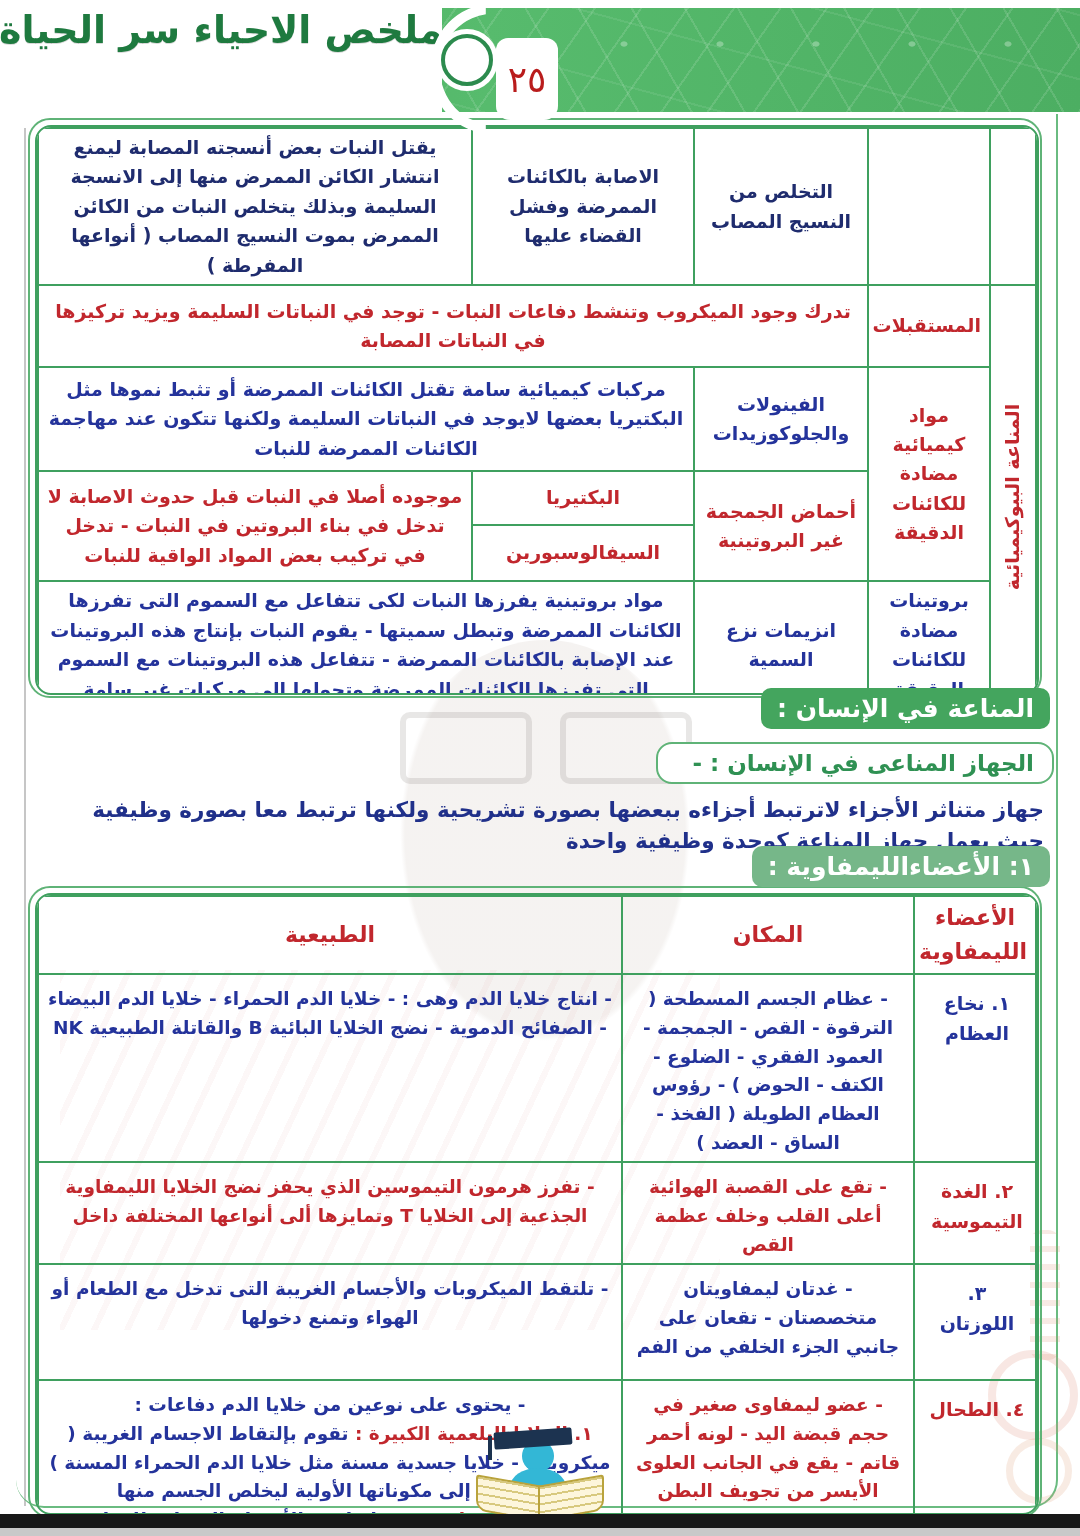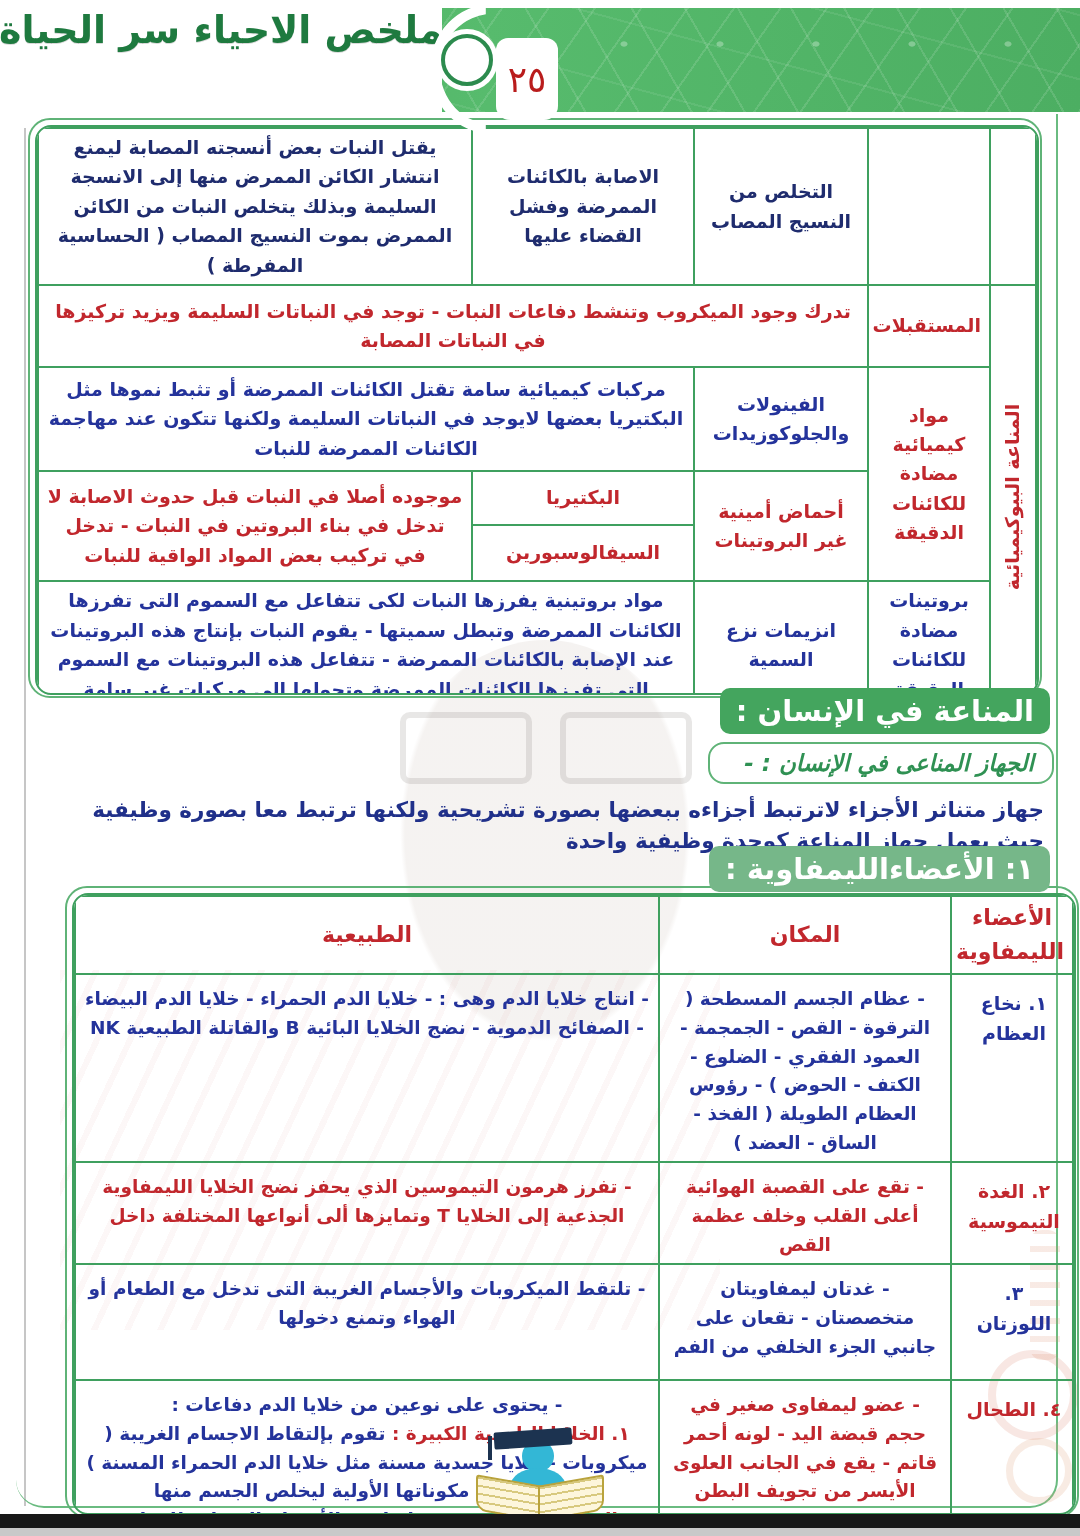--- a/index.html
+++ b/index.html
@@ -67,41 +67,41 @@
     background:repeating-linear-gradient(0deg,#d98b6b 0 6px,transparent 6px 18px);border-radius:12px;}
   
   .tbl-outer{position:absolute;border:2px solid #5fb377;border-radius:22px;padding:5px;z-index:2;}
   .tbl-inner{width:100%;height:100%;border:2px solid #3fa05f;border-radius:16px;overflow:hidden;}
   table.grid{width:100%;height:100%;border-collapse:collapse;table-layout:fixed;direction:rtl;}
   table.grid td,table.grid th{
     border:2px solid #3fa05f;padding:4px 8px;font-weight:bold;
     text-align:center;vertical-align:middle;line-height:1.55;
   }
   .t1{left:28px;top:118px;width:1000px;height:566px;}
-  .t2{left:28px;top:886px;width:1000px;height:618px;margin-left:37px;}
+  .t2{left:28px;top:886px;width:1000px;height:618px;}
   .navy{color:#1f2c6e;font-size:19px;}
   .blue{color:#24339b;font-size:19px;}
   .red{color:#c1272d;font-size:19px;}
   td.vlabel{position:relative;}
   .vtext{
     position:absolute;left:50%;top:50%;
     transform:translate(-50%,-50%) rotate(-90deg);
     white-space:nowrap;color:#c1272d;font-weight:bold;font-size:19px;
   }
   .t2 th{color:#c1272d;font-size:22px;}
   .t2 td.organ{vertical-align:top;padding-top:14px;font-size:19px;padding-left:12px;}
   .t2 td.place,.t2 td.func{vertical-align:top;padding-top:10px;font-size:18.5px;}
   .seg-red{color:#c1272d;}
   .seg-blue{color:#24339b;}
   
   .pill{position:absolute;direction:rtl;font-weight:bold;z-index:3;}
-  .pill-green{background:#44a55e;color:#fff;border-radius:10px;padding:6px 16px;font-size:29px;}
+  .pill-green{background:#44a55e;color:#fff;border-radius:10px;padding:6px 16px;font-size:25px;}
   .p1{right:30px;top:688px;}
   .p2{right:26px;top:742px;background:#fff;color:#2f9153;border:2px solid #5fb377;
-      border-radius:16px;padding:6px 18px 6px 34px;font-size:23px;font-style:italic;}
+      border-radius:16px;padding:6px 18px 6px 34px;font-size:23px;}
   .p3{right:30px;top:846px;background:#76b789;}
   .para{
     position:absolute;right:36px;top:794px;width:972px;z-index:3;
     color:#20308a;font-weight:bold;font-size:21.5px;text-align:right;direction:rtl;line-height:1.45;
   }
   
   .logo{position:absolute;left:476px;top:1424px;width:170px;height:106px;z-index:5;}
   .logo .cap{position:absolute;left:18px;top:6px;width:78px;height:17px;background:#1c3350;transform:rotate(-4deg);border-radius:2px;}
   .logo .tassel{position:absolute;left:12px;top:12px;width:4px;height:24px;background:#1c3350;}
   .logo .head{position:absolute;left:46px;top:16px;width:32px;height:32px;border-radius:50%;background:#33b7d6;}
@@ -148,36 +148,36 @@
           <col style="width:174px">
           <col style="width:222px">
           <col>
       </colgroup>
       <tbody>
           <tr class="navy" style="height:128px">
         <td></td>
         <td></td>
         <td>التخلص من النسيج المصاب</td>
         <td>الاصابة بالكائنات الممرضة وفشل القضاء عليها</td>
-        <td>يقتل النبات بعض أنسجته المصابة ليمنع انتشار الكائن الممرض منها إلى الانسجة السليمة وبذلك يتخلص النبات من الكائن الممرض بموت النسيج المصاب ( الحساسية المفرطة )</td>
+        <td>يقتل النبات بعض أنسجته المصابة ليمنع انتشار الكائن الممرض منها إلى الانسجة السليمة وبذلك يتخلص النبات من الكائن الممرض بموت النسيج المصاب ( أنواعها المفرطة )</td>
       </tr>
       <tr class="red" style="height:82px">
         <td class="vlabel" rowspan="5">
           <span class="vtext">المناعة البيوكيميائية</span>
         </td>
         <td>المستقبلات</td>
         <td colspan="3">تدرك وجود الميكروب وتنشط دفاعات النبات - توجد في النباتات السليمة ويزيد تركيزها في النباتات المصابة</td>
       </tr>
       <tr class="blue" style="height:104px">
         <td rowspan="3" class="red">مواد كيميائية مضادة للكائنات الدقيقة</td>
         <td>الفينولات والجلوكوزيدات</td>
         <td colspan="2">مركبات كيميائية سامة تقتل الكائنات الممرضة أو تثبط نموها مثل البكتيريا بعضها لايوجد في النباتات السليمة ولكنها تتكون عند مهاجمة الكائنات الممرضة للنبات</td>
       </tr>
       <tr class="red" style="height:54px">
-        <td rowspan="2">أحماض أمينية غير البروتينات</td>
+        <td rowspan="2">أحماض الجمجمة غير البروتينية</td>
         <td>البكتيريا</td>
         <td rowspan="2">موجوده أصلا في النبات قبل حدوث الاصابة لا تدخل في بناء البروتين في النبات - تدخل في تركيب بعض المواد الواقية للنبات</td>
       </tr>
       <tr class="red" style="height:56px">
         <td>السيفالوسبورين</td>
       </tr>
       <tr class="blue">
         <td>بروتينات مضادة للكائنات الدقيقة</td>
         <td>انزيمات نزع السمية</td>
         <td colspan="2">مواد بروتينية يفرزها النبات لكى تتفاعل مع السموم التى تفرزها الكائنات الممرضة وتبطل سميتها - يقوم النبات بإنتاج هذه البروتينات عند الإصابة بالكائنات الممرضة - تتفاعل هذه البروتينات مع السموم التى تفرزها الكائنات الممرضة وتحولها الى مركبات غير سامة</td>

